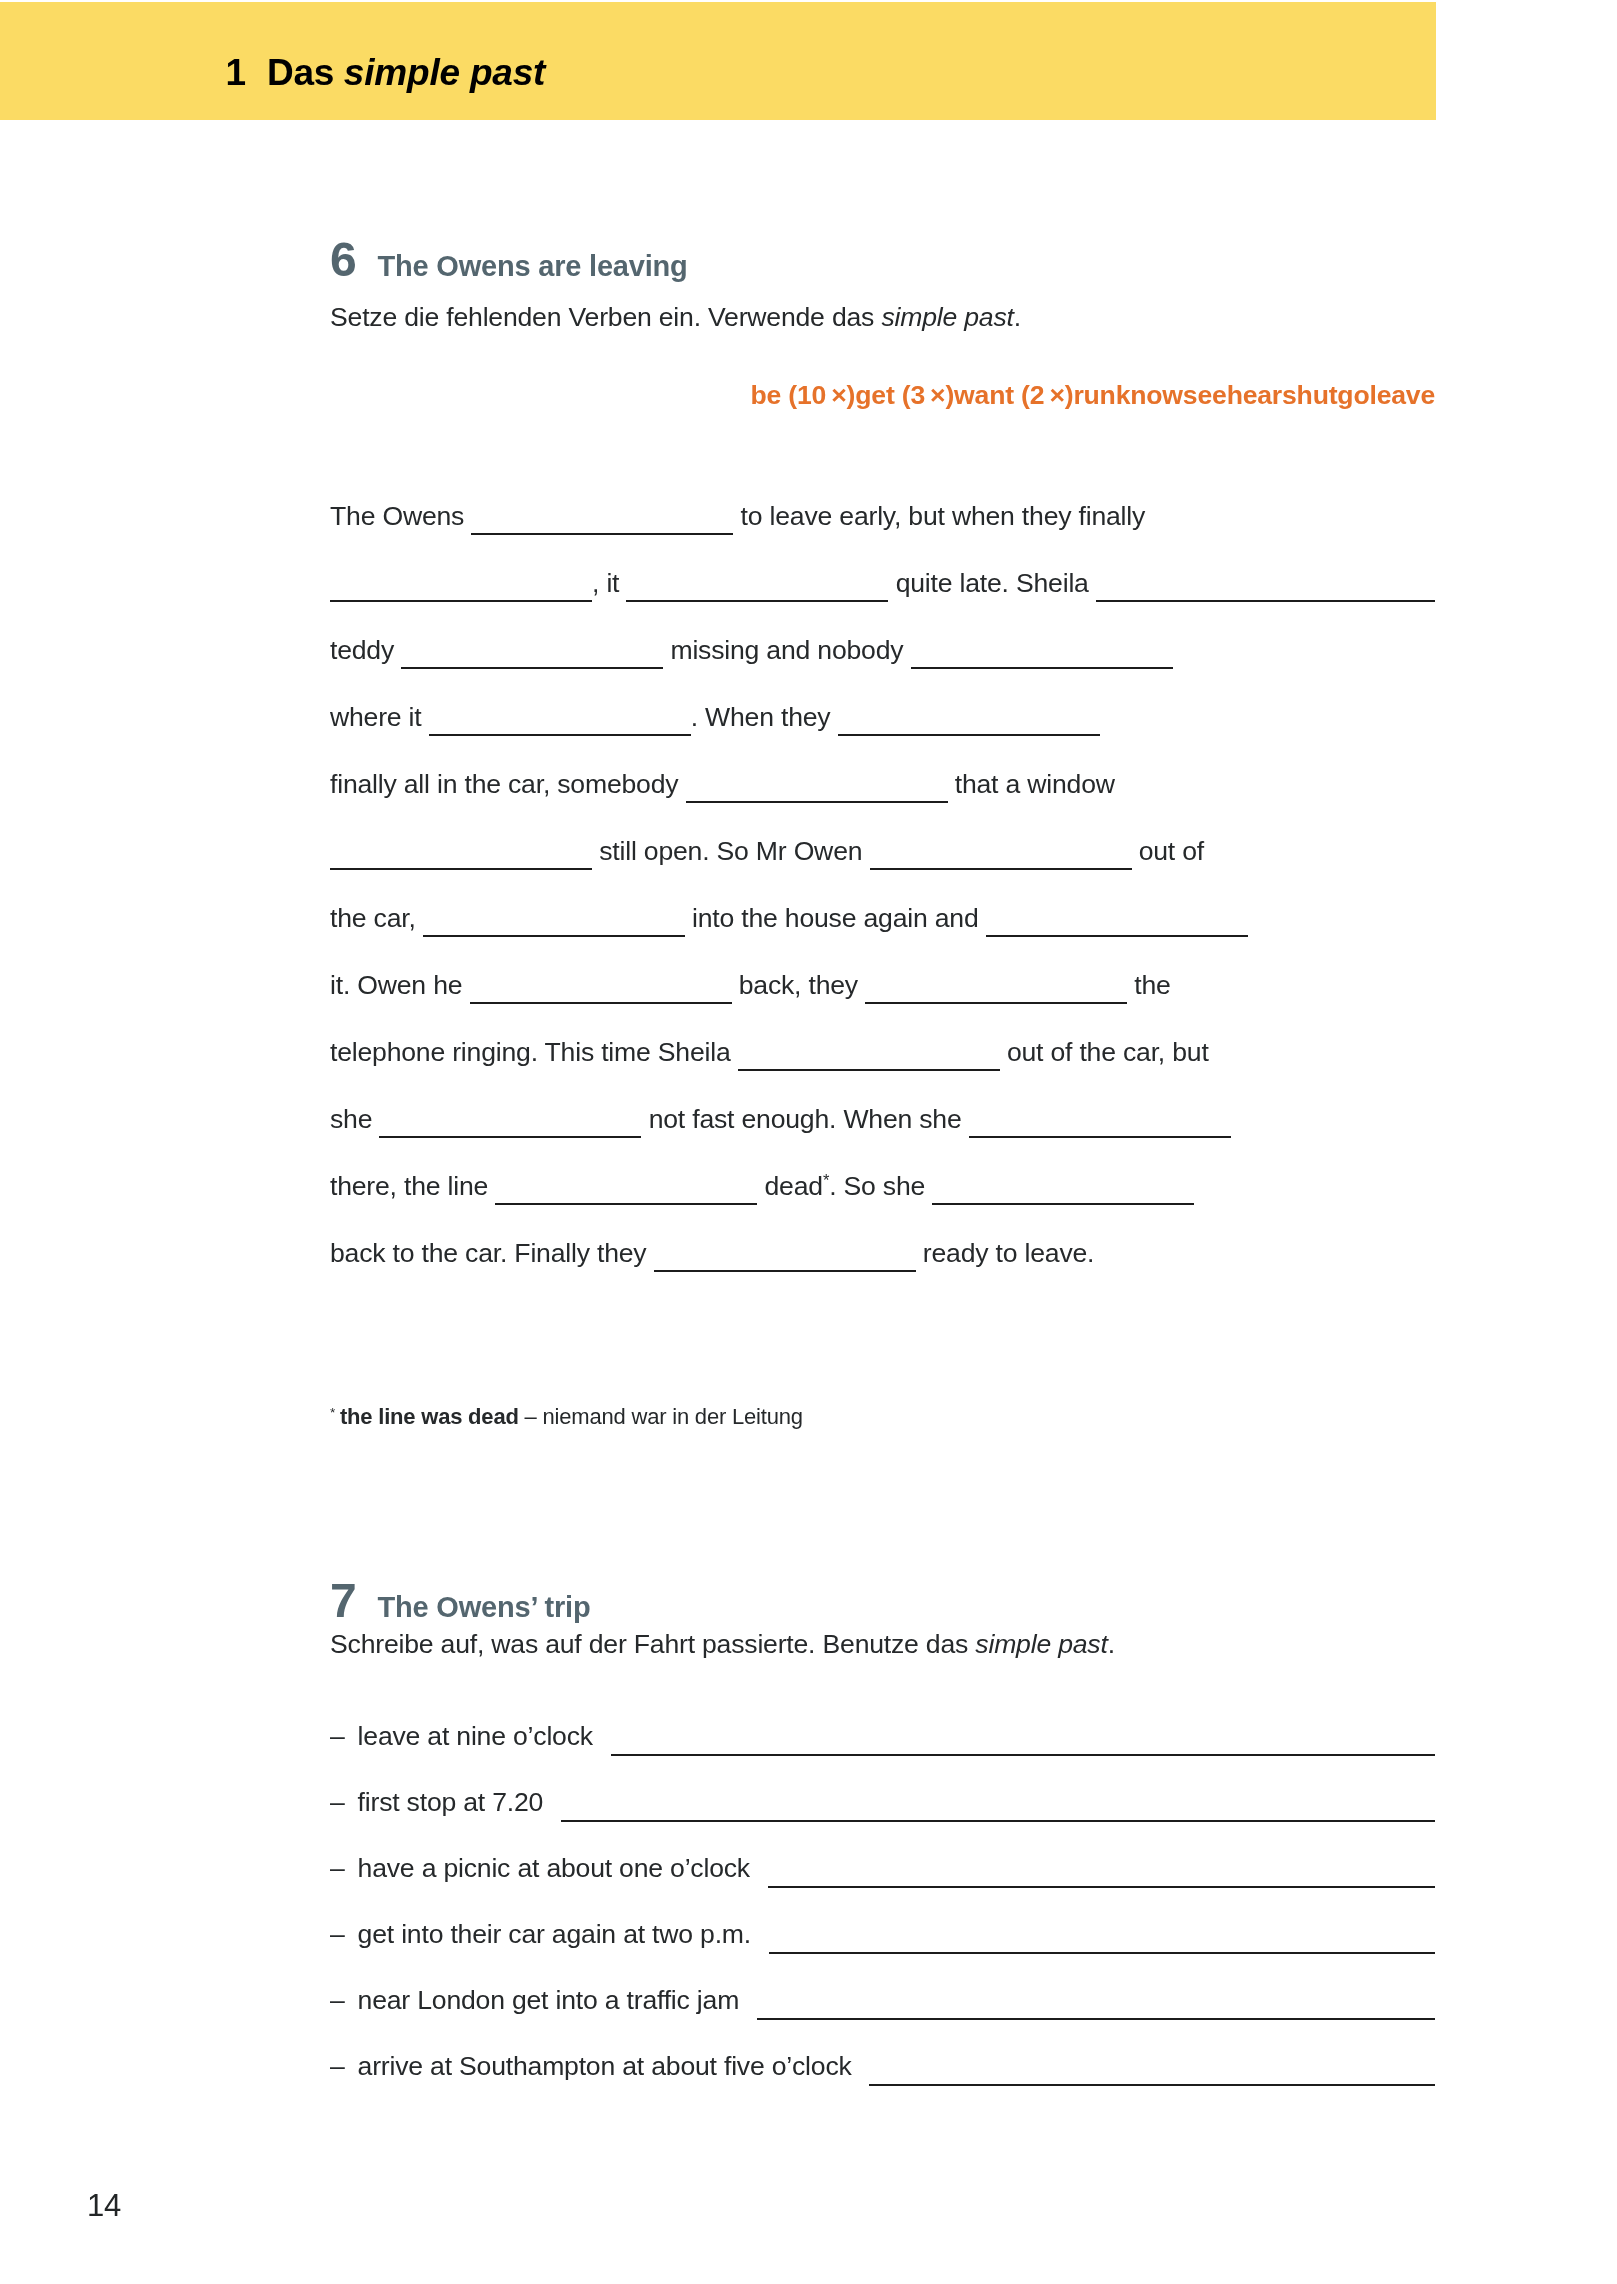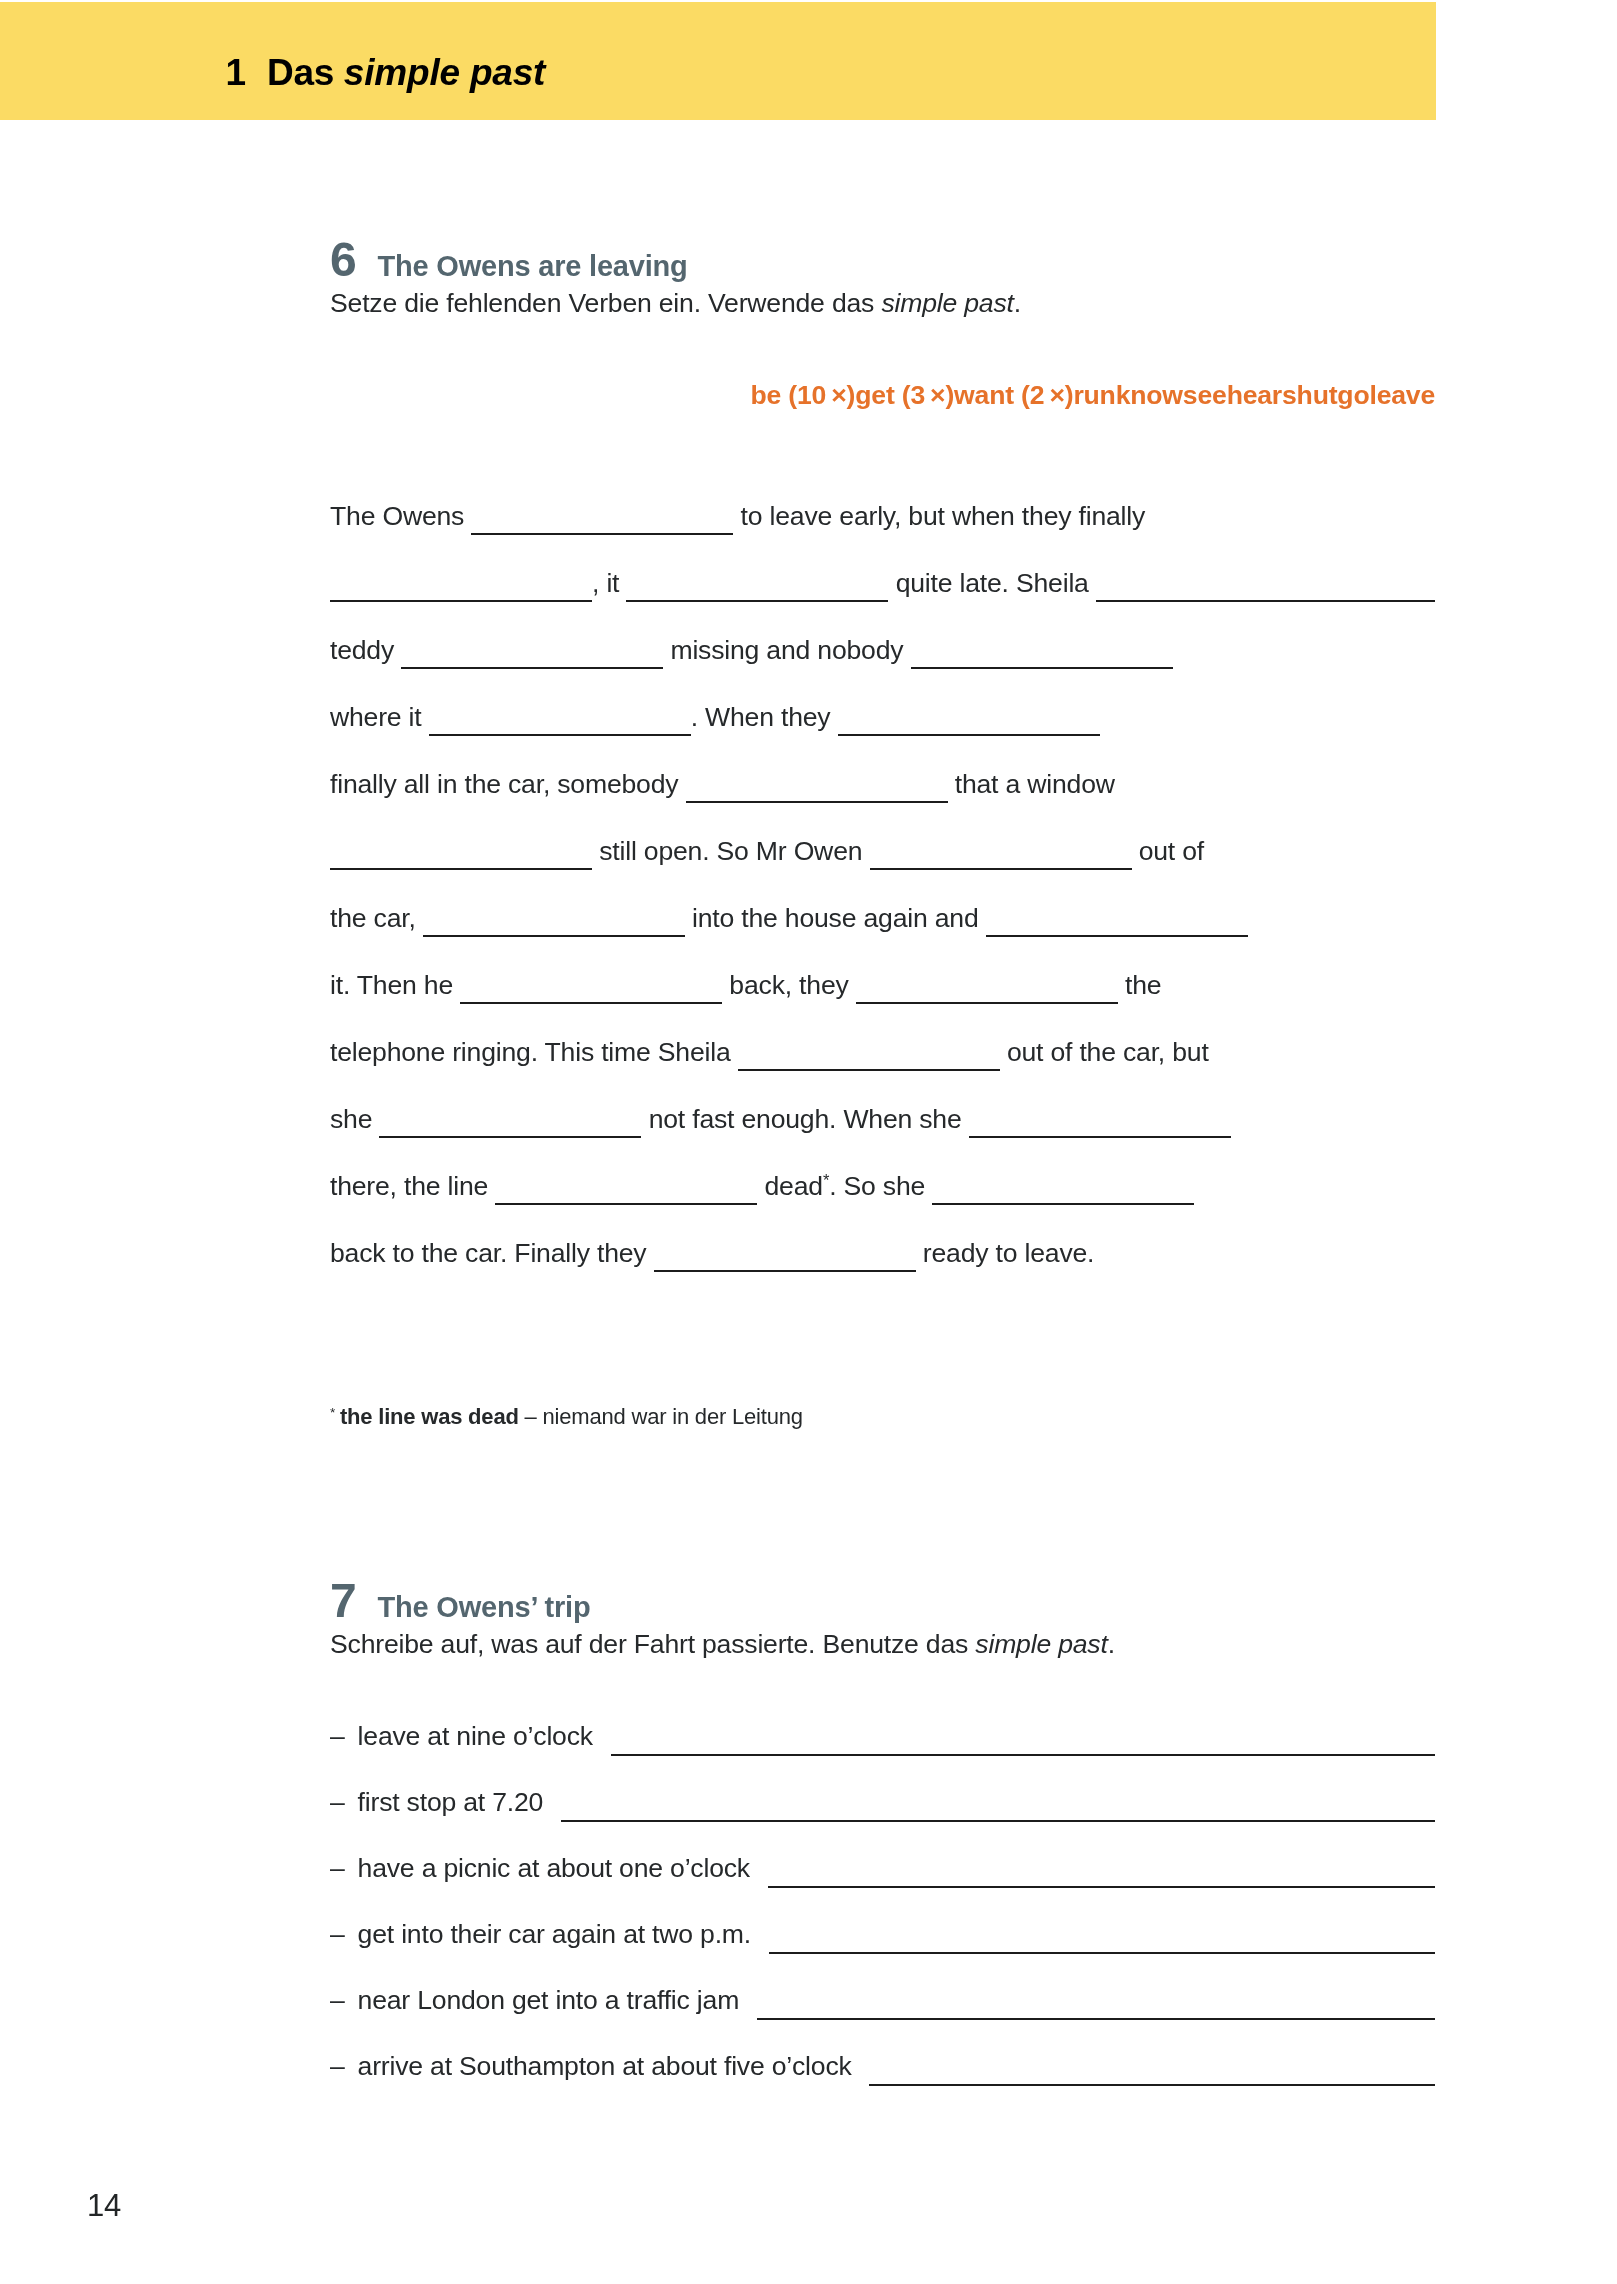--- a/index.html
+++ b/index.html
@@ -37,21 +37,21 @@
   .ex-head { display:flex; align-items:baseline; gap:21px; color:#54666F; }
   .ex-num   { font-size:48px; font-weight:bold; }
   .ex-title { font-size:29px; font-weight:bold; }
 
   .ex6-head { top:232px; }
   .ex7-head { top:1573px; }
 
   
   .instruction { font-size:26.6px; white-space:pre; }
   .instruction em { font-style:italic; }
-  .ex6-instr { top:288px; }
+  .ex6-instr { top:302px; }
   .ex7-instr { top:1629px; }
 
   
   .wordbank {
     top:380px;
     display:flex; justify-content:flex-end;
     font-size:26.6px; font-weight:bold; color:#E6722A;
     white-space:pre;
   }
 
@@ -139,21 +139,21 @@
           <span class="fill"></span>
           <span class="gt"> out of</span>
         </div>
         <div class="gline">
           <span class="gt">the car, </span>
           <span class="fill"></span>
           <span class="gt"> into the house again and </span>
           <span class="fill"></span>
         </div>
         <div class="gline">
-          <span class="gt">it. Then he </span>
+          <span class="gt">it. Owen he </span>
           <span class="fill"></span>
           <span class="gt"> back, they </span>
           <span class="fill"></span>
           <span class="gt"> the</span>
         </div>
         <div class="gline">
           <span class="gt">telephone ringing. This time Sheila </span>
           <span class="fill"></span>
           <span class="gt"> out of the car, but</span>
         </div>

